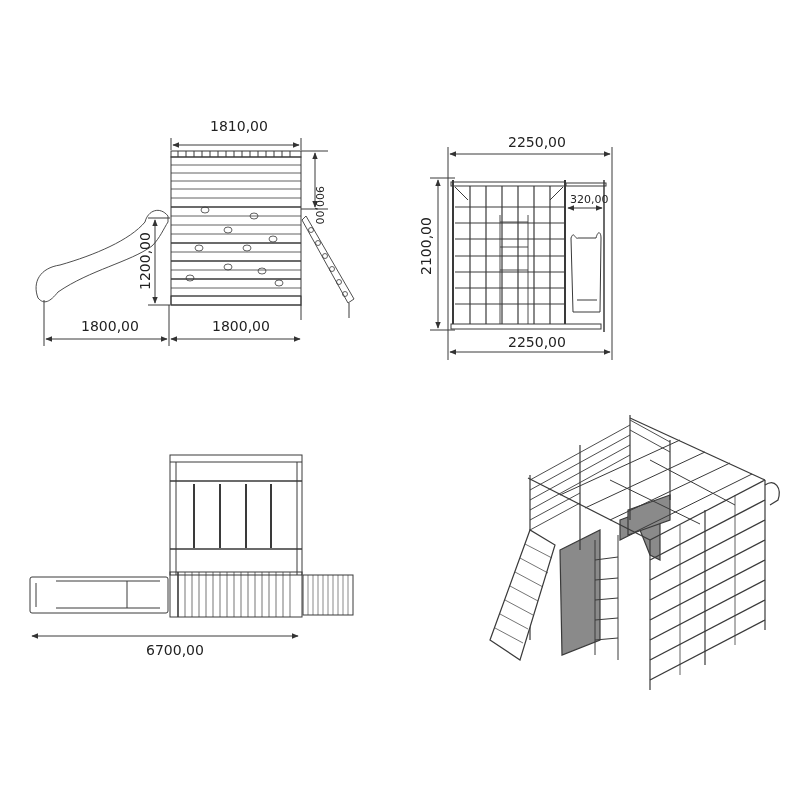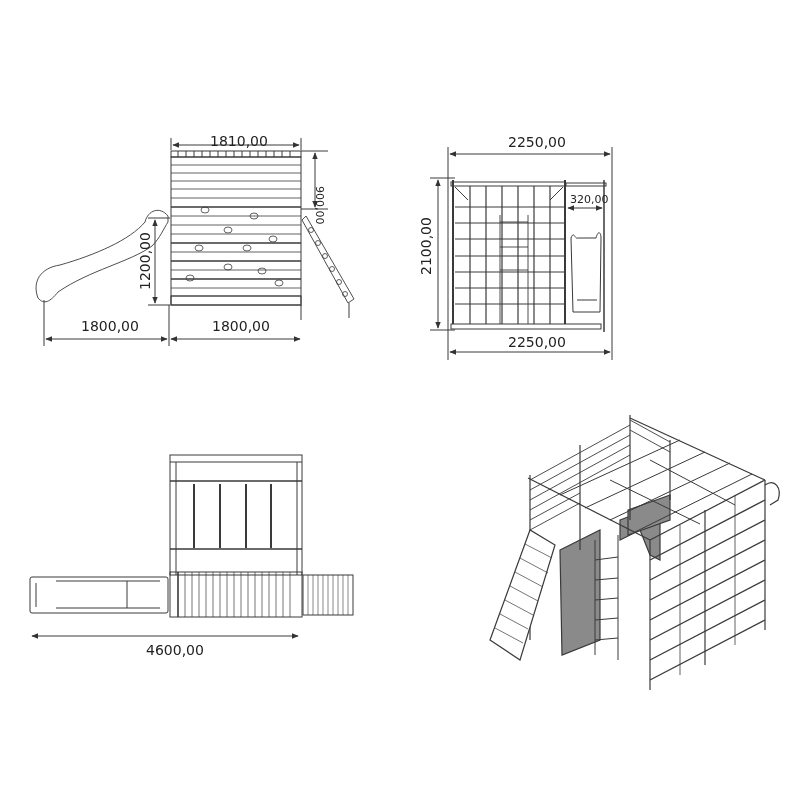--- a/index.html
+++ b/index.html
@@ -286,24 +286,24 @@
         <line x1="510" y1="586" x2="538" y2="601"></line>
       <line x1="515" y1="572" x2="543" y2="587"></line>
         <line x1="520" y1="558" x2="548" y2="573"></line>
       <line x1="525" y1="544" x2="552" y2="558"></line>
     </g>
 
     <path d="M765,485 C775,478 782,488 778,500 L770,505"></path>
   </g>
 </svg>
 
-<div class="lbl" style="left:210px;top:133px;">1810,00</div>
+<div class="lbl" style="left:210px;top:118px;">1810,00</div>
 <div class="lbl lbl-sm vert" style="left:326px;top:198px;transform:rotate(90deg) translate(-12px,0);">900,00</div>
 <div class="lbl vert" style="left:137px;top:290px;transform:rotate(-90deg);">1200,00</div>
 <div class="lbl" style="left:81px;top:318px;">1800,00</div>
 <div class="lbl" style="left:212px;top:318px;">1800,00</div>
 
 <div class="lbl" style="left:508px;top:134px;">2250,00</div>
 <div class="lbl vert" style="left:418px;top:275px;transform:rotate(-90deg);">2100,00</div>
 <div class="lbl lbl-sm" style="left:570px;top:193px;">320,00</div>
 <div class="lbl" style="left:508px;top:334px;">2250,00</div>
 
-<div class="lbl" style="left:146px;top:642px;">4600,00</div>
+<div class="lbl" style="left:146px;top:642px;">6700,00</div>
 
 </body></html>

